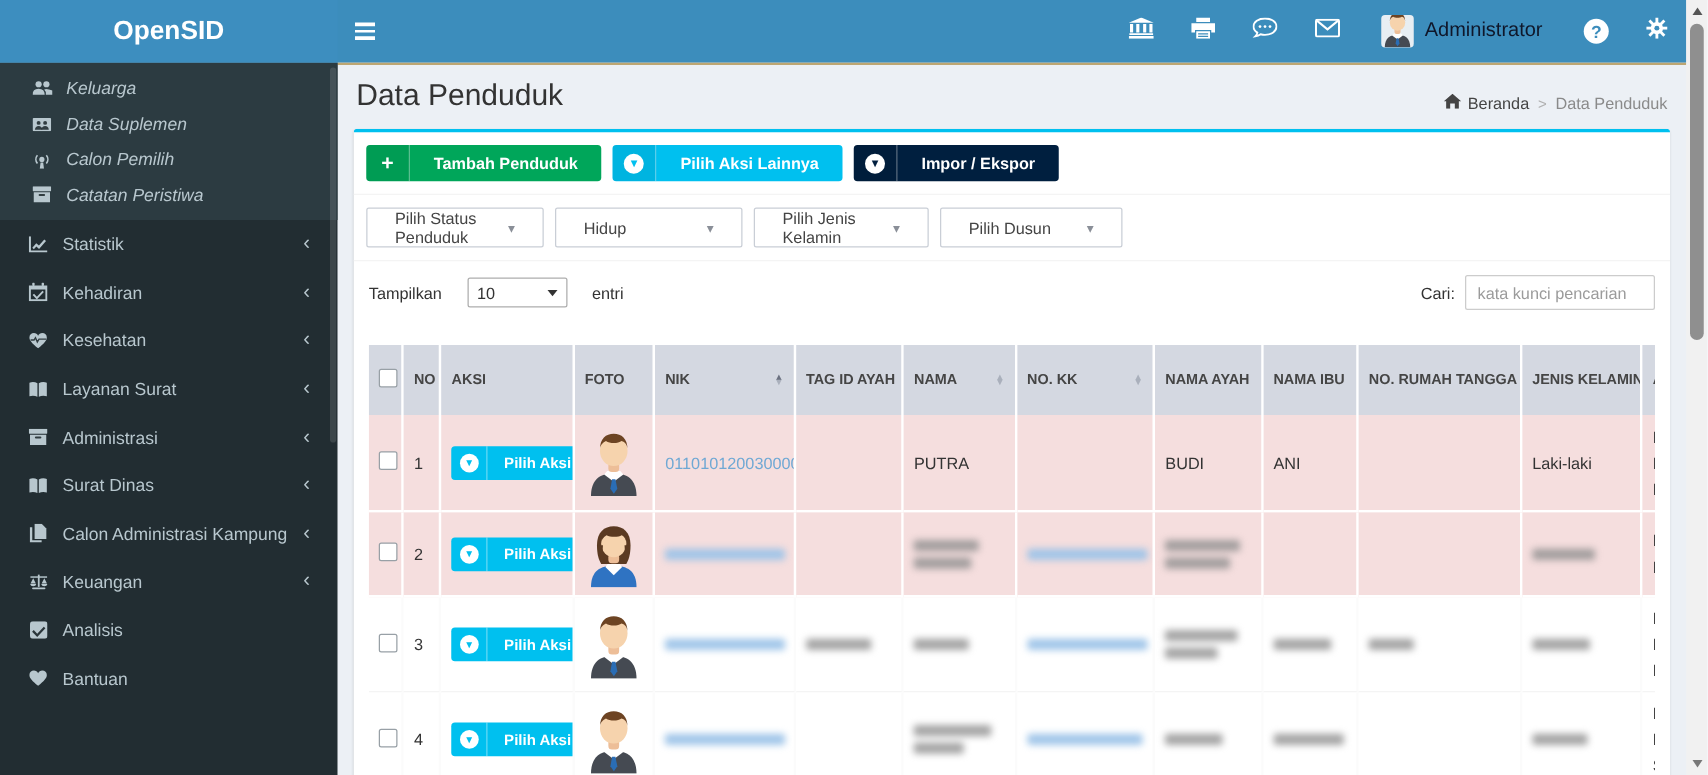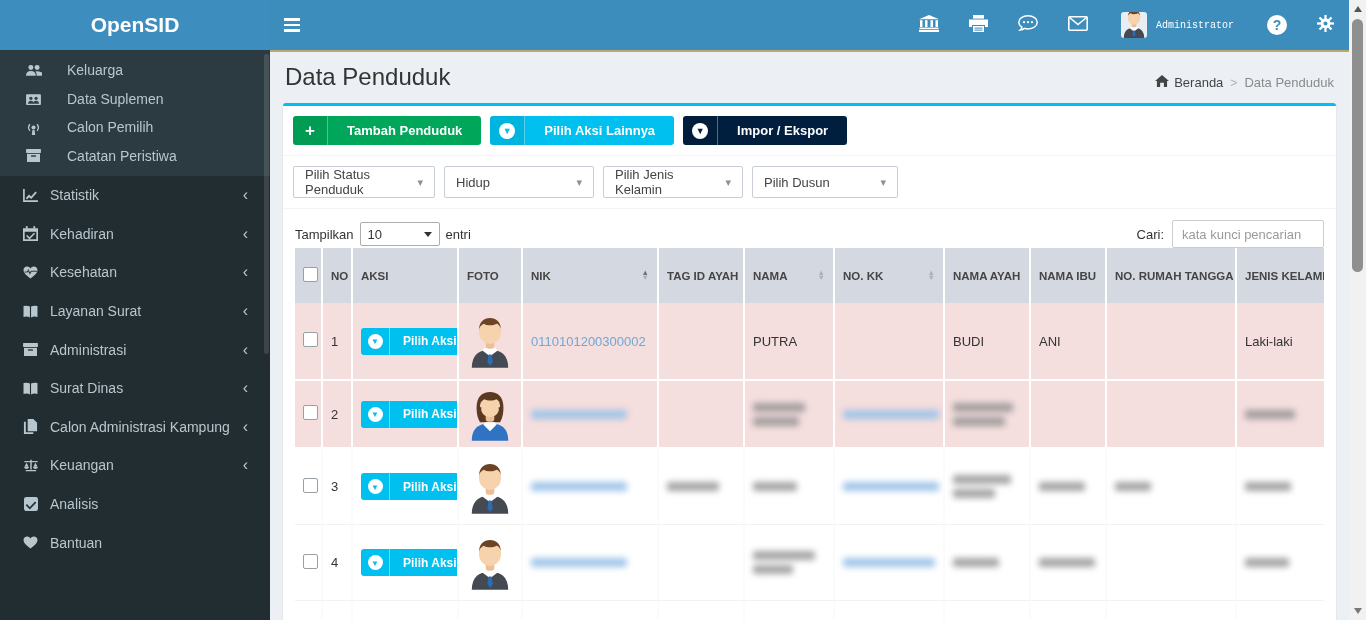--- a/index.html
+++ b/index.html
@@ -8,30 +8,30 @@
   
   .navbar{position:absolute;top:0;left:0;right:17px;height:50px;background:#3c8dbc;display:flex;z-index:10;}
   .logo{width:270px;background:#3d8ebf;display:flex;align-items:center;justify-content:center;
         color:#fff;font-weight:bold;font-size:21px;cursor:pointer;}
   .nav-main{flex:1;display:flex;align-items:center;position:relative;}
   .hamburger{width:44px;height:50px;display:flex;flex-direction:column;justify-content:center;gap:3px;
              padding-left:14px;box-sizing:border-box;cursor:pointer;}
   .hamburger i{display:block;width:16px;height:2.6px;background:#fff;}
   .nav-icons{margin-left:auto;display:flex;align-items:center;height:50px;}
   .nav-item{height:50px;display:flex;align-items:center;justify-content:center;padding:0 15px;cursor:pointer;color:#fff;}
-  .nav-user{gap:9px;font-size:10px;color:#ffffff;padding:0 18px;font-family:Liberation Mono, monospace;}
+  .nav-user{gap:9px;font-size:16px;color:#0f172a;padding:0 18px;}
   .nav-avatar{width:26px;height:26px;border-radius:3px;overflow:hidden;background:#e8eef3;display:flex;align-items:flex-end;justify-content:center;}
   .nav-avatar svg{width:26px;height:30px;}
   .qcircle{width:20px;height:20px;border-radius:50%;background:#fff;color:#3c8dbc;
            font-weight:bold;font-size:14px;display:flex;align-items:center;justify-content:center;}
   
   .sidebar{position:absolute;top:50px;left:0;width:270px;bottom:0;background:#222d32;z-index:9;}
   .submenu{background:#2c3b41;padding:6px 0;}
-  .side-item{height:28.5px;display:flex;align-items:center;gap:25px;padding-left:25px;
-             color:#b8c7ce;font-size:14px;cursor:pointer;}
+  .side-item{height:28.5px;display:flex;align-items:center;gap:11px;padding-left:25px;
+             color:#b8c7ce;font-size:14px;cursor:pointer;font-style:italic;}
   .menu-item{height:38.6px;display:flex;align-items:center;gap:11px;padding-left:22px;
              color:#b8c7ce;font-size:14px;cursor:pointer;}
   .menu-item .chev{margin-left:auto;margin-right:22px;font-size:16px;color:#b8c7ce;}
   .icon{display:inline-flex;width:17px;justify-content:center;color:#b8c7ce;flex:0 0 17px;}
   .icon svg{fill:currentColor;}
   .side-scrollbar{position:absolute;top:4px;right:1px;width:5px;height:300px;background:rgba(255,255,255,0.12);border-radius:3px;}
   
   .content{position:absolute;left:270px;top:50px;right:17px;bottom:0;background:#ecf0f5;
            border-top:2px solid #bda672;overflow:hidden;}
   .content-header{position:relative;padding:11px 15px 12px;}
@@ -54,27 +54,27 @@
   .btn-cyan{background:#00c0ef;}
   .btn-navy{background:#001f3f;}
   .plus-g{font-size:17px;font-weight:bold;color:#fff;line-height:1;}
   .ca{width:16px;height:16px;border-radius:50%;background:#fff;display:flex;align-items:center;justify-content:center;}
   .ca b{font-size:9px;line-height:1;transform:translateY(0.5px);}
   .btn-cyan .ca b{color:#00c0ef;}
   .btn-navy .ca b{color:#001f3f;}
   
   .filters{padding:10px;display:flex;gap:9px;border-bottom:1px solid #f4f4f4;}
   .select{height:32px;border:1px solid #c9ced6;border-radius:2px;background:#fff;display:flex;
-          align-items:center;justify-content:space-between;padding:0 11px;font-size:13px;color:#444;
+          align-items:center;justify-content:space-between;padding:0 22px;font-size:13px;color:#444;
           box-sizing:border-box;cursor:pointer;}
   .select .caret{color:#8a8f98;font-size:11px;margin-left:10px;}
   
-  .controls{padding:11px 12px 0;display:flex;align-items:center;font-size:13px;color:#333;}
+  .controls{padding:11px 12px 28px;display:flex;align-items:center;font-size:13px;color:#333;}
   .entries-select{width:80px;height:24px;border:1px solid #adadad;border-radius:2px;background:#fff;
-          margin:0 6px;display:flex;align-items:center;justify-content:space-between;
+          margin:0 20px;display:flex;align-items:center;justify-content:space-between;
           padding:0 7px;box-sizing:border-box;cursor:pointer;text-align:right;}
   .nat-caret{width:0;height:0;border-left:4px solid transparent;border-right:4px solid transparent;border-top:5px solid #333;}
   .search-area{margin-left:auto;display:flex;align-items:center;gap:8px;}
   .search-area input{width:152px;height:28px;border:1px solid #ccc;border-radius:2px;padding:0 9px;
           font-size:13px;font-family:"Liberation Sans",sans-serif;color:#333;box-sizing:border-box;}
   .search-area input::placeholder{color:#9b9b9b;}
   
   .table-wrap{margin:0 12px;overflow:hidden;}
   table{border-collapse:separate;border-spacing:0;table-layout:fixed;width:1140px;font-size:13px;color:#333;}
   th{background:#d4d8e1;color:#454545;font-size:11.5px;font-weight:bold;text-align:left;
@@ -424,21 +424,21 @@
               <th style="width:106px">
                 <span class="th-in">
                   <span>AKSI</span>
                 </span>
               </th>
               <th style="width:64px">
                 <span class="th-in">
                   <span>FOTO</span>
                 </span>
               </th>
-              <th style="width:136px">
+              <th style="width:112px">
                 <span class="th-in">
                   <span>NIK</span>
                   <span class="sort">
                     <span class="on">▲</span>
                     <span>▼</span>
                   </span>
                 </span>
               </th>
               <th style="width:86px">
                 <span class="th-in">

